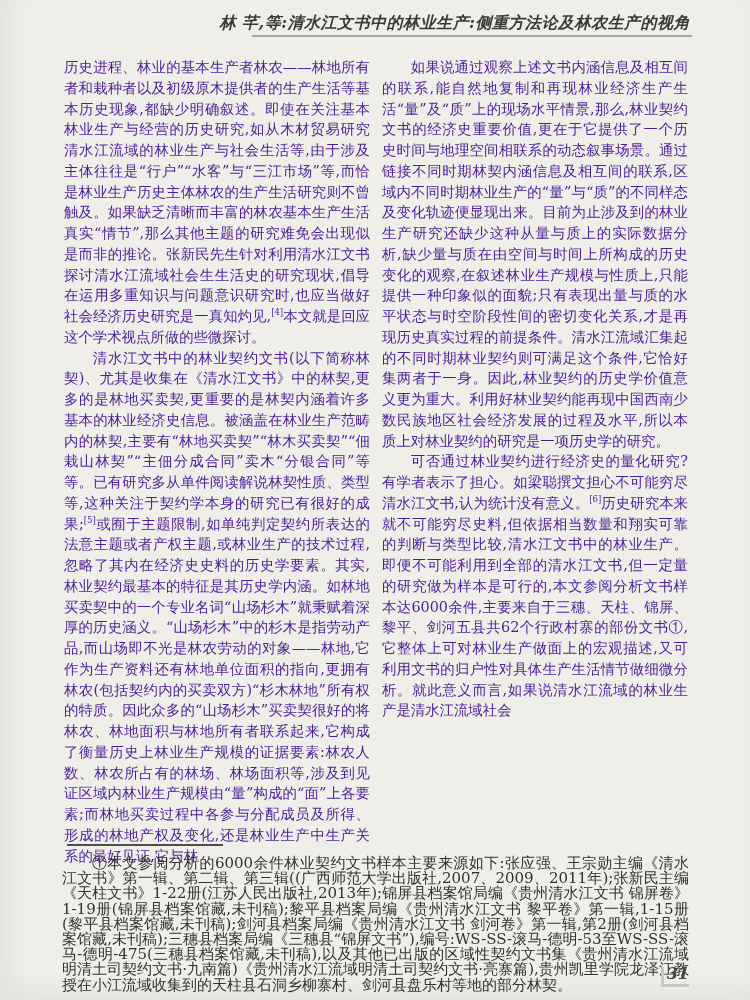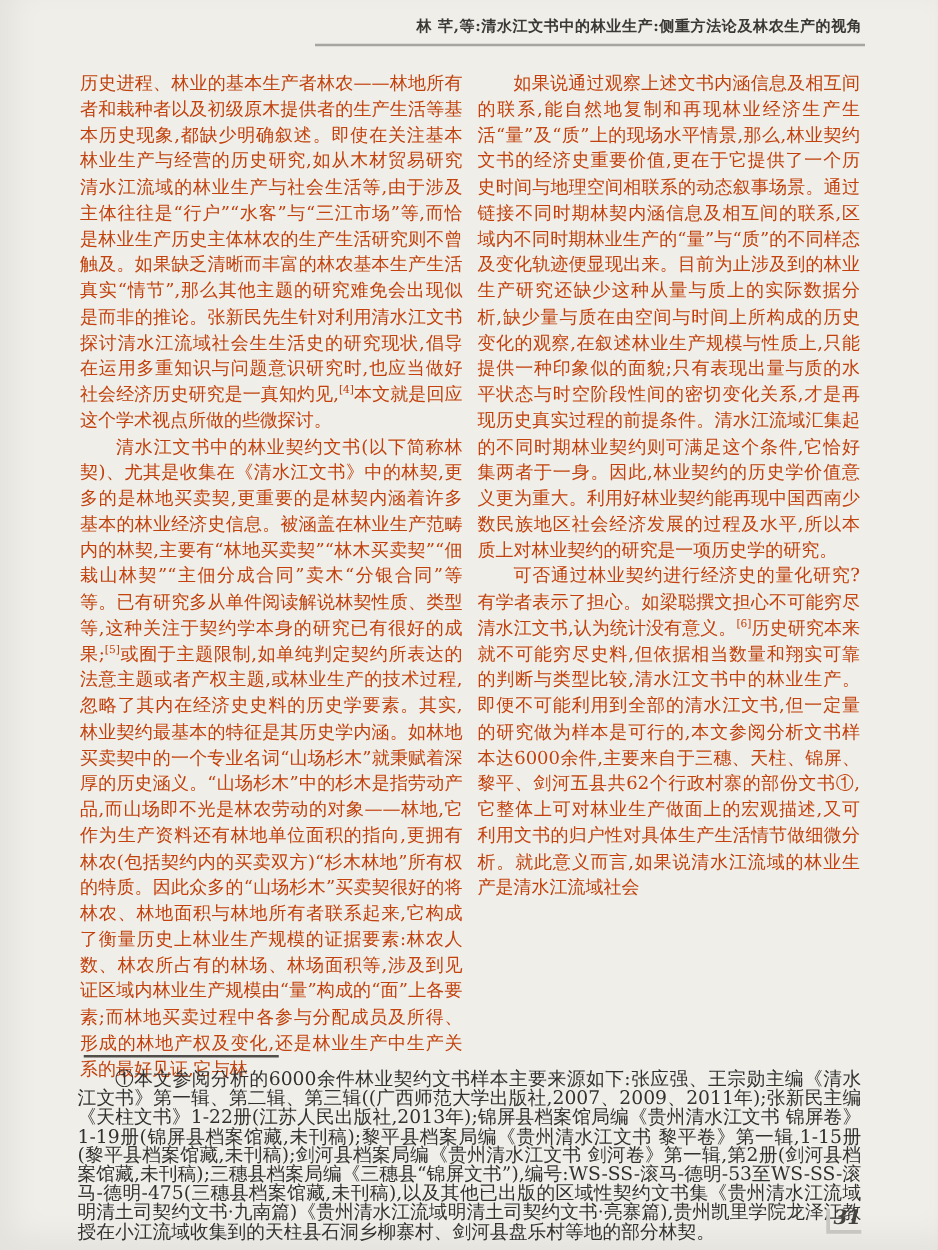--- a/index.html
+++ b/index.html
@@ -11,34 +11,35 @@
   .page {
     position:relative;
     width:750px; height:1000px;
     background:#efeee9;
     box-shadow: inset 10px -10px 24px rgba(0,0,0,0.05);
     overflow:hidden;
   }
   .running-header {
     position:absolute; top:13px; left:0; right:60px;
     text-align:right;
-    font-size:12px; font-weight:bold;
+    font-size:16px; font-weight:bold;
     color:#3b3936;
     letter-spacing:0.5px;
     white-space:nowrap;
+    font-style:italic;
   }
   .header-rule {
     position:absolute; top:35px; left:252px; right:58px;
     height:2px; background:#a6a5a1;
   }
   .columns {
     position:absolute; top:57px; left:64px; width:624px;
     display:flex; gap:12px;
     font-size:14.4px; line-height:20.75px;
-    color:#c2410c;
+    color:#4c1d95;
     text-align:justify;
   }
   .column { width:306px; }
   .column p { margin:0; }
   .column p.indent { text-indent:2em; }
   sup.cite {
     font-size:8.5px; line-height:0; vertical-align:super;
     letter-spacing:0;
   }
   .footnote-sep {

